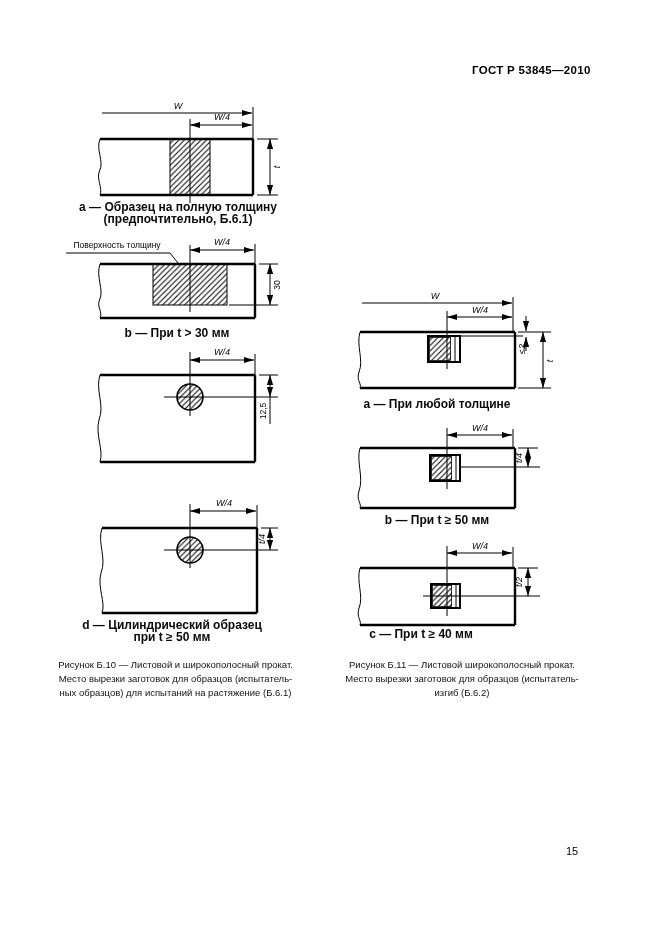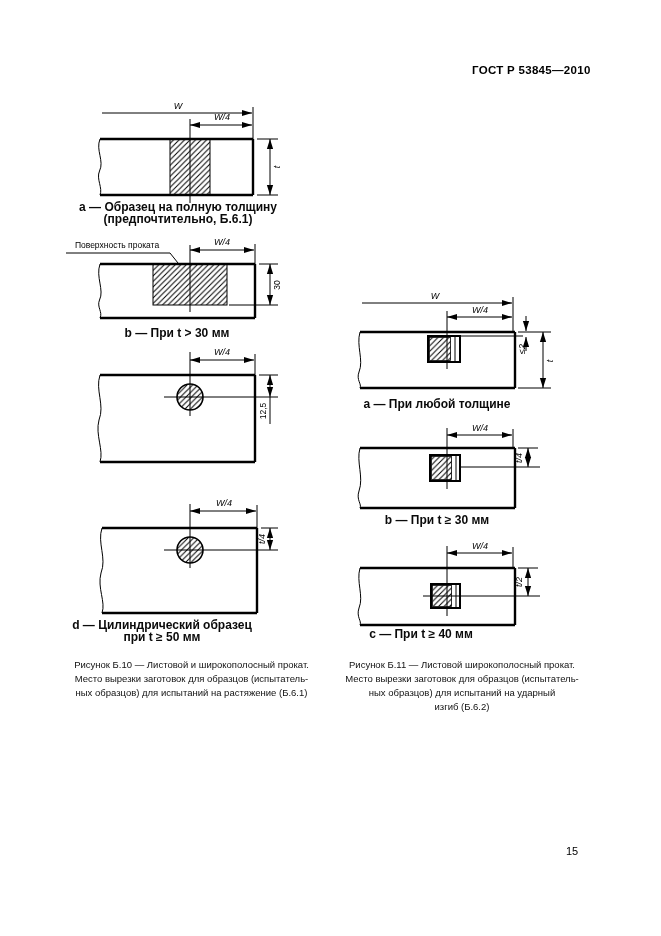--- a/index.html
+++ b/index.html
@@ -143,64 +143,63 @@
   </svg>
 
   <span class="lbl" style="left:178px;top:106px">W</span>
   <span class="lbl" style="left:222px;top:117px">W/4</span>
   <span class="lbl vert" style="left:277px;top:167px">t</span>
   <div class="subcap" style="left:73px;top:202px;width:210px">
     <div>a — Образец на полную толщину</div>
     <div>(предпочтительно, Б.6.1)</div>
   </div>
 
-  <span class="lbl upright" style="left:117px;top:245px;transform:translate(-50%,-50%)">Поверхность проката</span>
+  <span class="lbl upright" style="left:117px;top:245px;transform:translate(-50%,-50%)">Поверхность толщину</span>
   <span class="lbl" style="left:222px;top:242px">W/4</span>
   <span class="lbl vert upright" style="left:277px;top:285px">30</span>
   <div class="subcap" style="left:77px;top:328px;width:200px">
     <div>b — При t &gt; 30 мм</div>
   </div>
 
   <span class="lbl" style="left:222px;top:352px">W/4</span>
   <span class="lbl vert upright" style="left:263px;top:411px">12,5</span>
 
   <span class="lbl" style="left:224px;top:503px">W/4</span>
   <span class="lbl vert" style="left:262px;top:539px">t/4</span>
-  <div class="subcap" style="left:62px;top:620px;width:200px">
+  <div class="subcap" style="left:72px;top:620px;width:200px">
     <div>d — Цилиндрический образец</div>
     <div>при t ≥ 50 мм</div>
   </div>
 
   <span class="lbl" style="left:435px;top:296px">W</span>
   <span class="lbl" style="left:480px;top:310px">W/4</span>
   <span class="lbl vert" style="left:522px;top:349px">≤2</span>
   <span class="lbl vert" style="left:550px;top:361px">t</span>
   <div class="subcap" style="left:337px;top:399px;width:200px">
     <div>a — При любой толщине</div>
   </div>
 
   <span class="lbl" style="left:480px;top:428px">W/4</span>
   <span class="lbl vert" style="left:519px;top:458px">t/4</span>
   <div class="subcap" style="left:337px;top:515px;width:200px">
-    <div>b — При t ≥ 30 мм</div>
+    <div>b — При t ≥ 50 мм</div>
   </div>
 
   <span class="lbl" style="left:480px;top:546px">W/4</span>
   <span class="lbl vert" style="left:519px;top:582px">t/2</span>
   <div class="subcap" style="left:321px;top:629px;width:200px">
     <div>c — При t ≥ 40 мм</div>
   </div>
 
-  <div class="figcap" style="left:44px;top:658px;width:295px">
+  <div class="figcap" style="left:28px;top:658px;width:295px">
     <div>Рисунок Б.10 — Листовой и широкополосный прокат.</div>
     <div>Место вырезки заготовок для образцов (испытатель-</div>
     <div>ных образцов) для испытаний на растяжение (Б.6.1)</div>
   </div>
   <div class="figcap" style="left:328px;top:658px;width:268px">
     <div>Рисунок Б.11 — Листовой широкополосный прокат.</div>
     <div>Место вырезки заготовок для образцов (испытатель-</div>
-    <div>ных образцов) для испытаний на ударный</div>
     <div>изгиб (Б.6.2)</div>
   </div>
 
   <span id="page-number">15</span>
 
 </div>
 
 </body></html>

